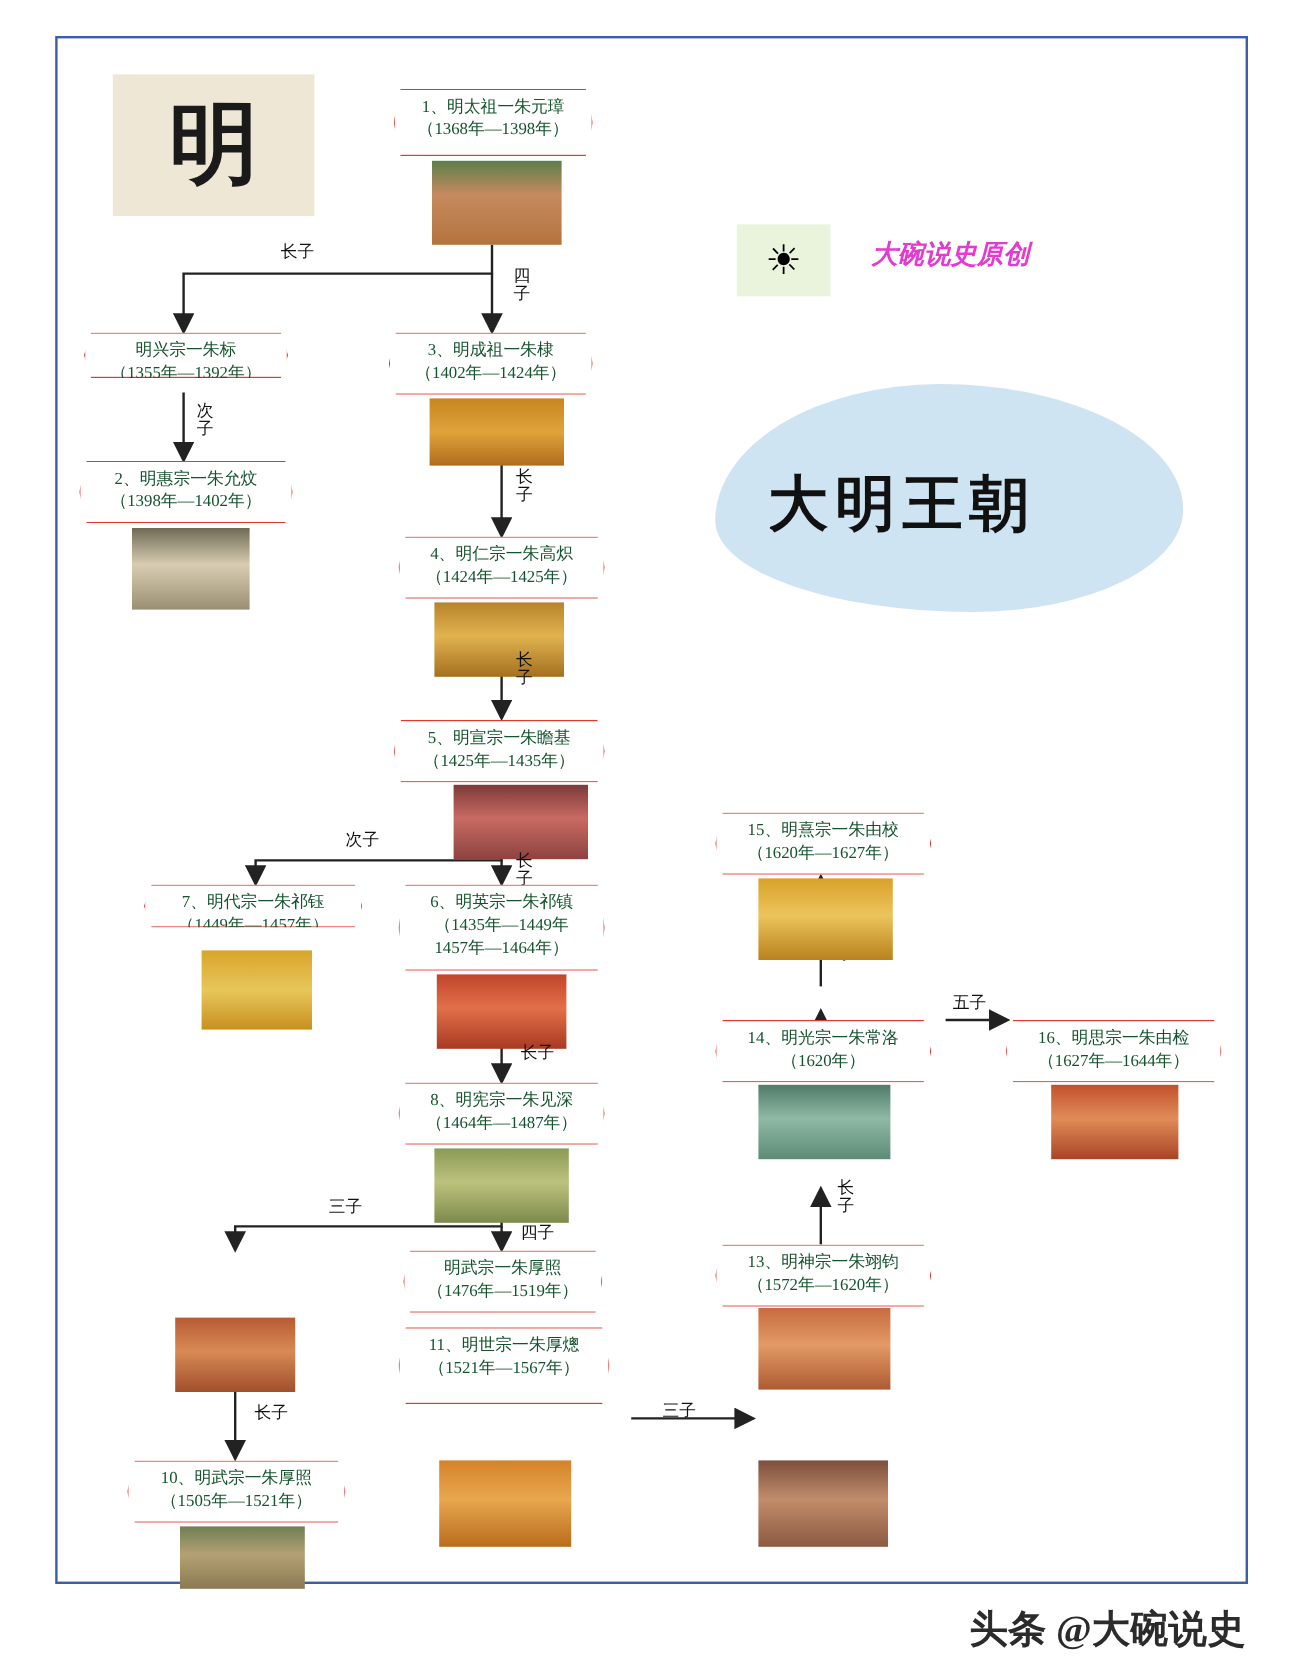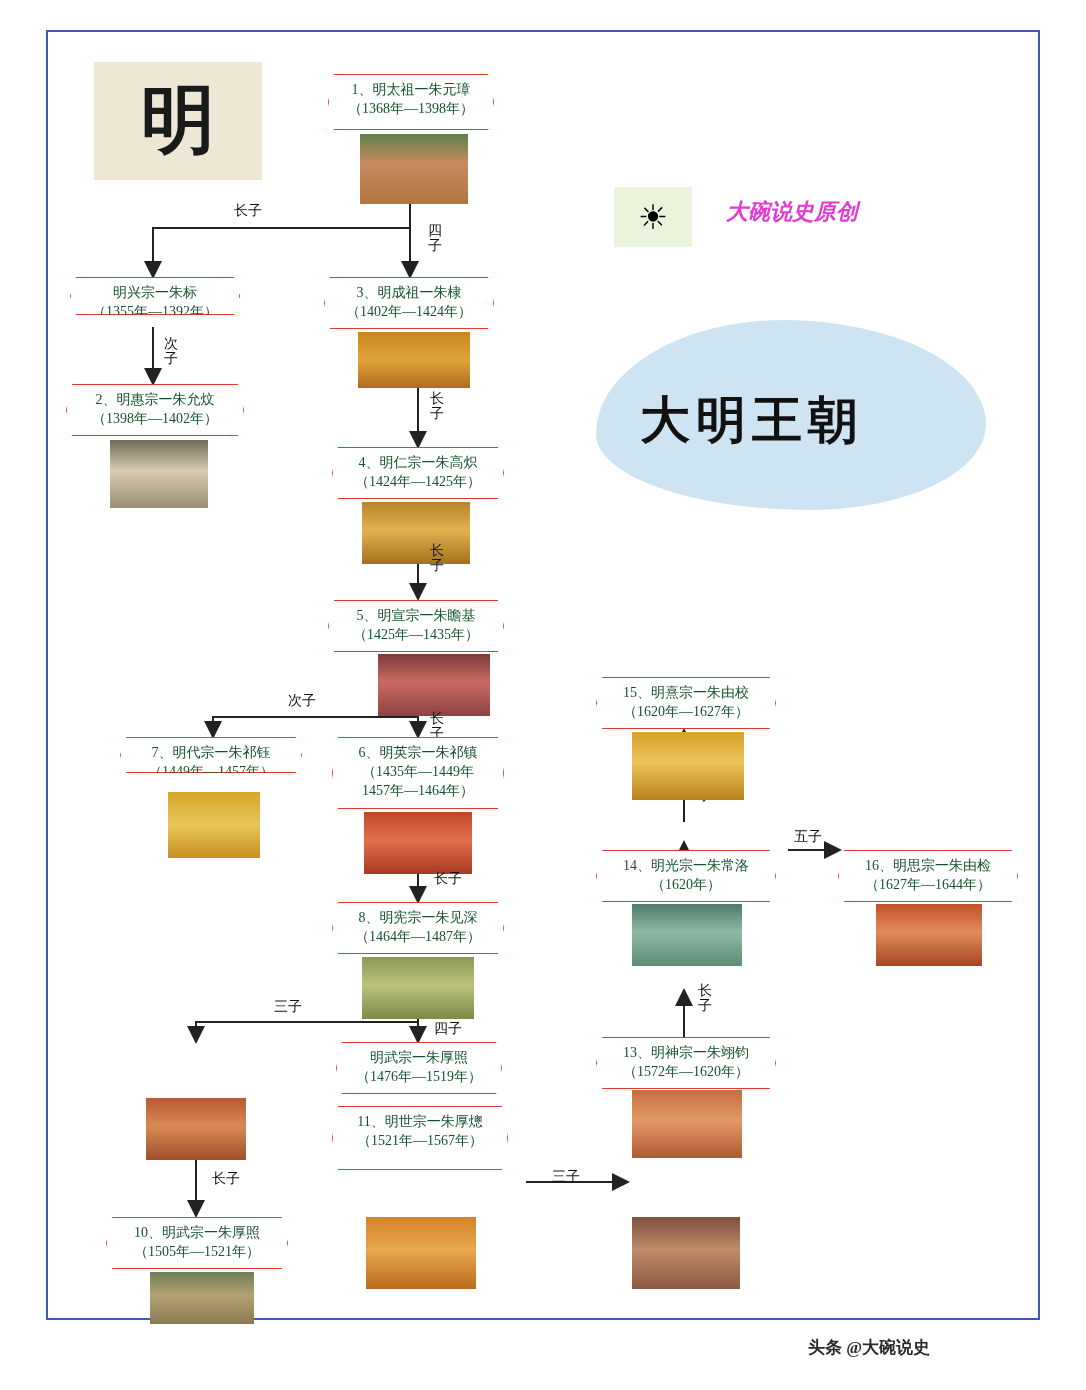--- a/index.html
+++ b/index.html
@@ -49,21 +49,21 @@
     position:absolute;
     color:#e33ad0;
     font-weight:bold;
     font-style:italic;
     font-size:22px;
     white-space:nowrap;
   }
   .watermark{
     position:absolute;
     color:#2b2b2b;
-    font-size:17px;
+    font-size:32px;
     font-weight:bold;
     white-space:nowrap;
   }
   .mingbox{
     position:absolute;
     background:#efe7d6;
     display:flex;align-items:center;justify-content:center;
     color:#1a1a1a;font-size:74px;font-weight:bold;
     font-family:"Liberation Serif","DejaVu Serif",serif;
   }

